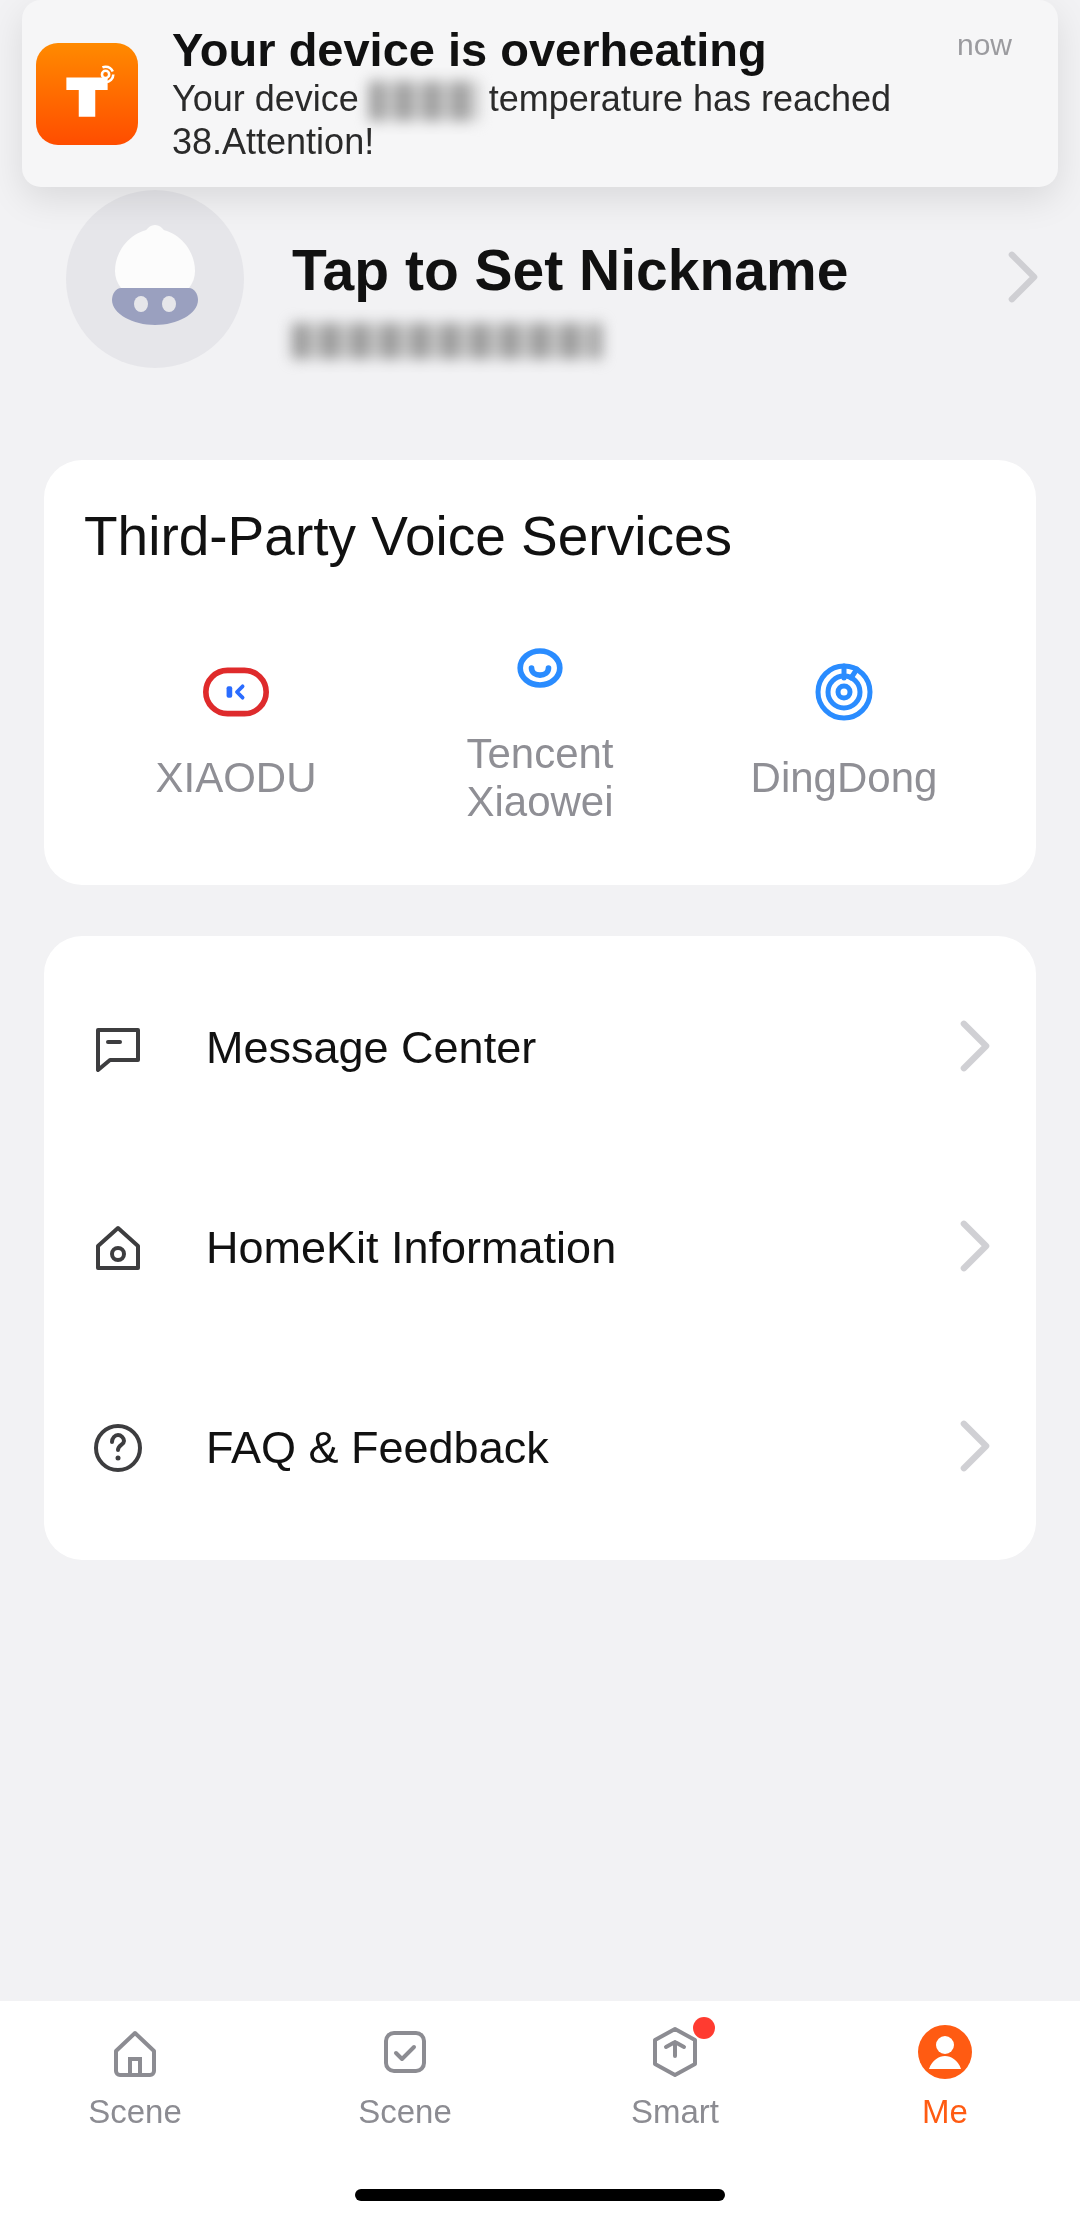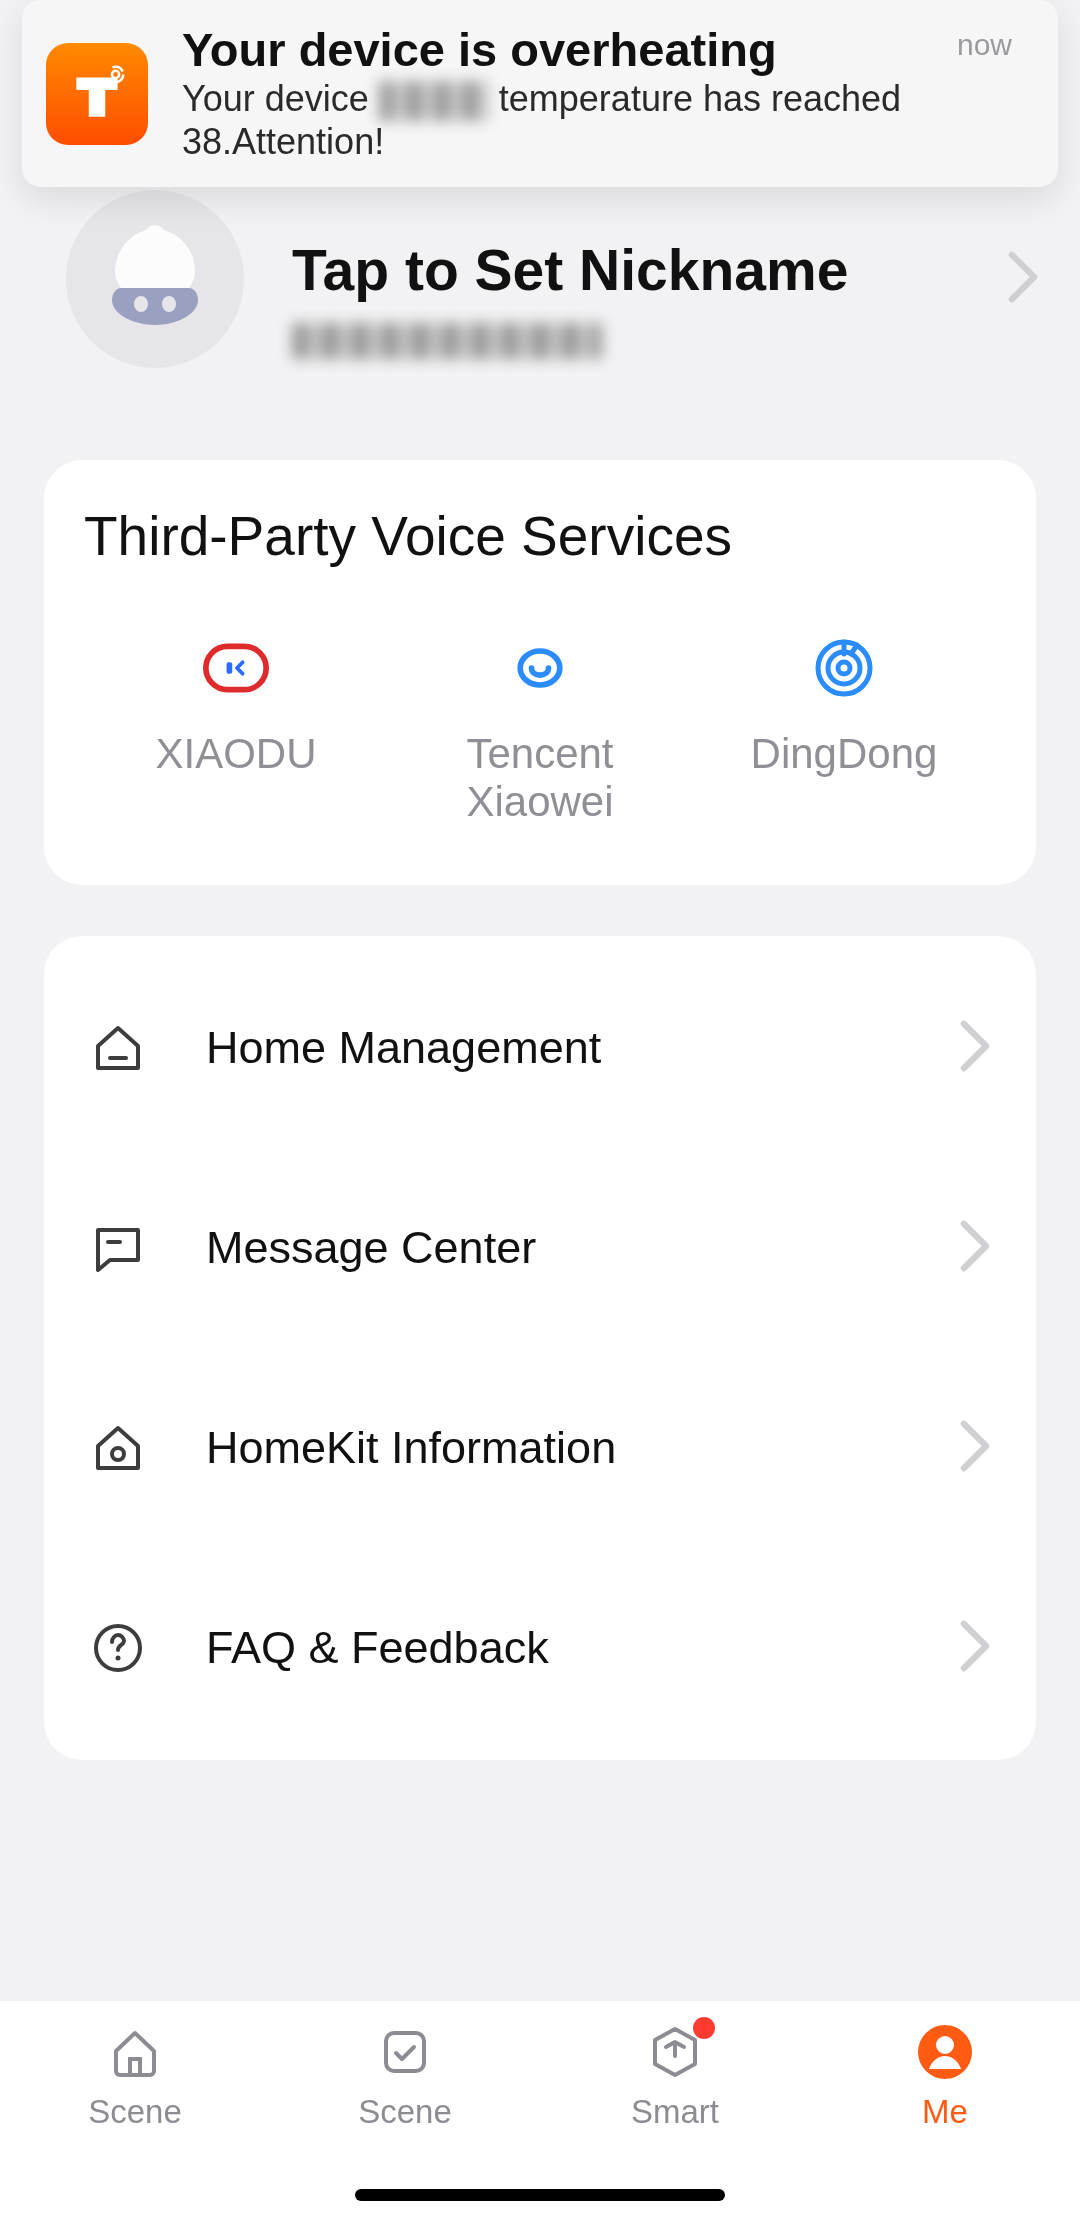--- a/index.html
+++ b/index.html
@@ -12,21 +12,21 @@
     position: relative;
   }
 
   
   .notif {
     position: absolute;
     top: 0; left: 22px; right: 22px;
     background: #f6f6f7;
     border-radius: 19px;
     box-shadow: 0 12px 36px rgba(0,0,0,0.10);
-    padding: 24px 36px 24px 24px;
+    padding: 24px 36px 24px 14px;
     display: flex;
     align-items: center;
     gap: 34px;
     z-index: 50;
   }
   .notif-icon {
     width: 102px; height: 102px;
     border-radius: 22px;
     background: linear-gradient(180deg, #ff8a00 0%, #ff4d00 100%);
     display: flex; align-items: center; justify-content: center;
@@ -86,20 +86,21 @@
   }
 
   
   .voice-card { top: 460px; padding: 44px 40px 58px; }
   .voice-title {
     font-size: 55px; font-weight: 500; color: #111;
   }
   .voice-row {
     display: flex; justify-content: space-around;
     margin-top: 72px;
+    align-items: center;
   }
   .voice-item {
     flex: 1;
     display: flex; flex-direction: column; align-items: center; gap: 34px;
   }
   .voice-icon { width: 66px; height: 56px; display:flex; align-items:center; justify-content:center; }
   .voice-label {
     font-size: 42px; color: #8f8f95; text-align: center; line-height: 1.15;
     white-space: pre-line;
   }
@@ -220,32 +221,20 @@
             <path d="M31 5v12M44 8l-6 9" stroke="#2a8cff" stroke-width="5" stroke-linecap="round"></path>
           </svg>
       </div>
       <div class="voice-label">DingDong</div>
     </div>
   </div>
 </div>
 
 <div class="card menu-card">
 
-  <div class="menu-item">
-    <div class="menu-icon">
-      <svg width="56" height="56" viewBox="0 0 56 56">
-          <path d="M8 26L28 8l20 18v22H8z" fill="none" stroke="currentColor" stroke-width="4" stroke-linejoin="round"></path>
-          <line x1="20" y1="38" x2="36" y2="38" stroke="currentColor" stroke-width="4" stroke-linecap="round"></line>
-        </svg>
-    </div>
-    <div class="menu-label">Home Management</div>
-    <div class="menu-chevron chev"><svg viewBox="0 0 20 34">
-          <path d="M3 3l14 14L3 31" fill="none" stroke="currentColor" stroke-width="4" stroke-linecap="round" stroke-linejoin="round"></path>
-        </svg></div>
-  </div>
 
   <div class="menu-item">
     <div class="menu-icon">
       <svg width="56" height="56" viewBox="0 0 56 56">
           <path d="M8 10h40v30H20l-12 10z" fill="none" stroke="currentColor" stroke-width="4" stroke-linejoin="round"></path>
           <line x1="18" y1="22" x2="30" y2="22" stroke="currentColor" stroke-width="4" stroke-linecap="round"></line>
         </svg>
     </div>
     <div class="menu-label">Message Center</div>
     <div class="menu-chevron chev"><svg viewBox="0 0 20 34">

